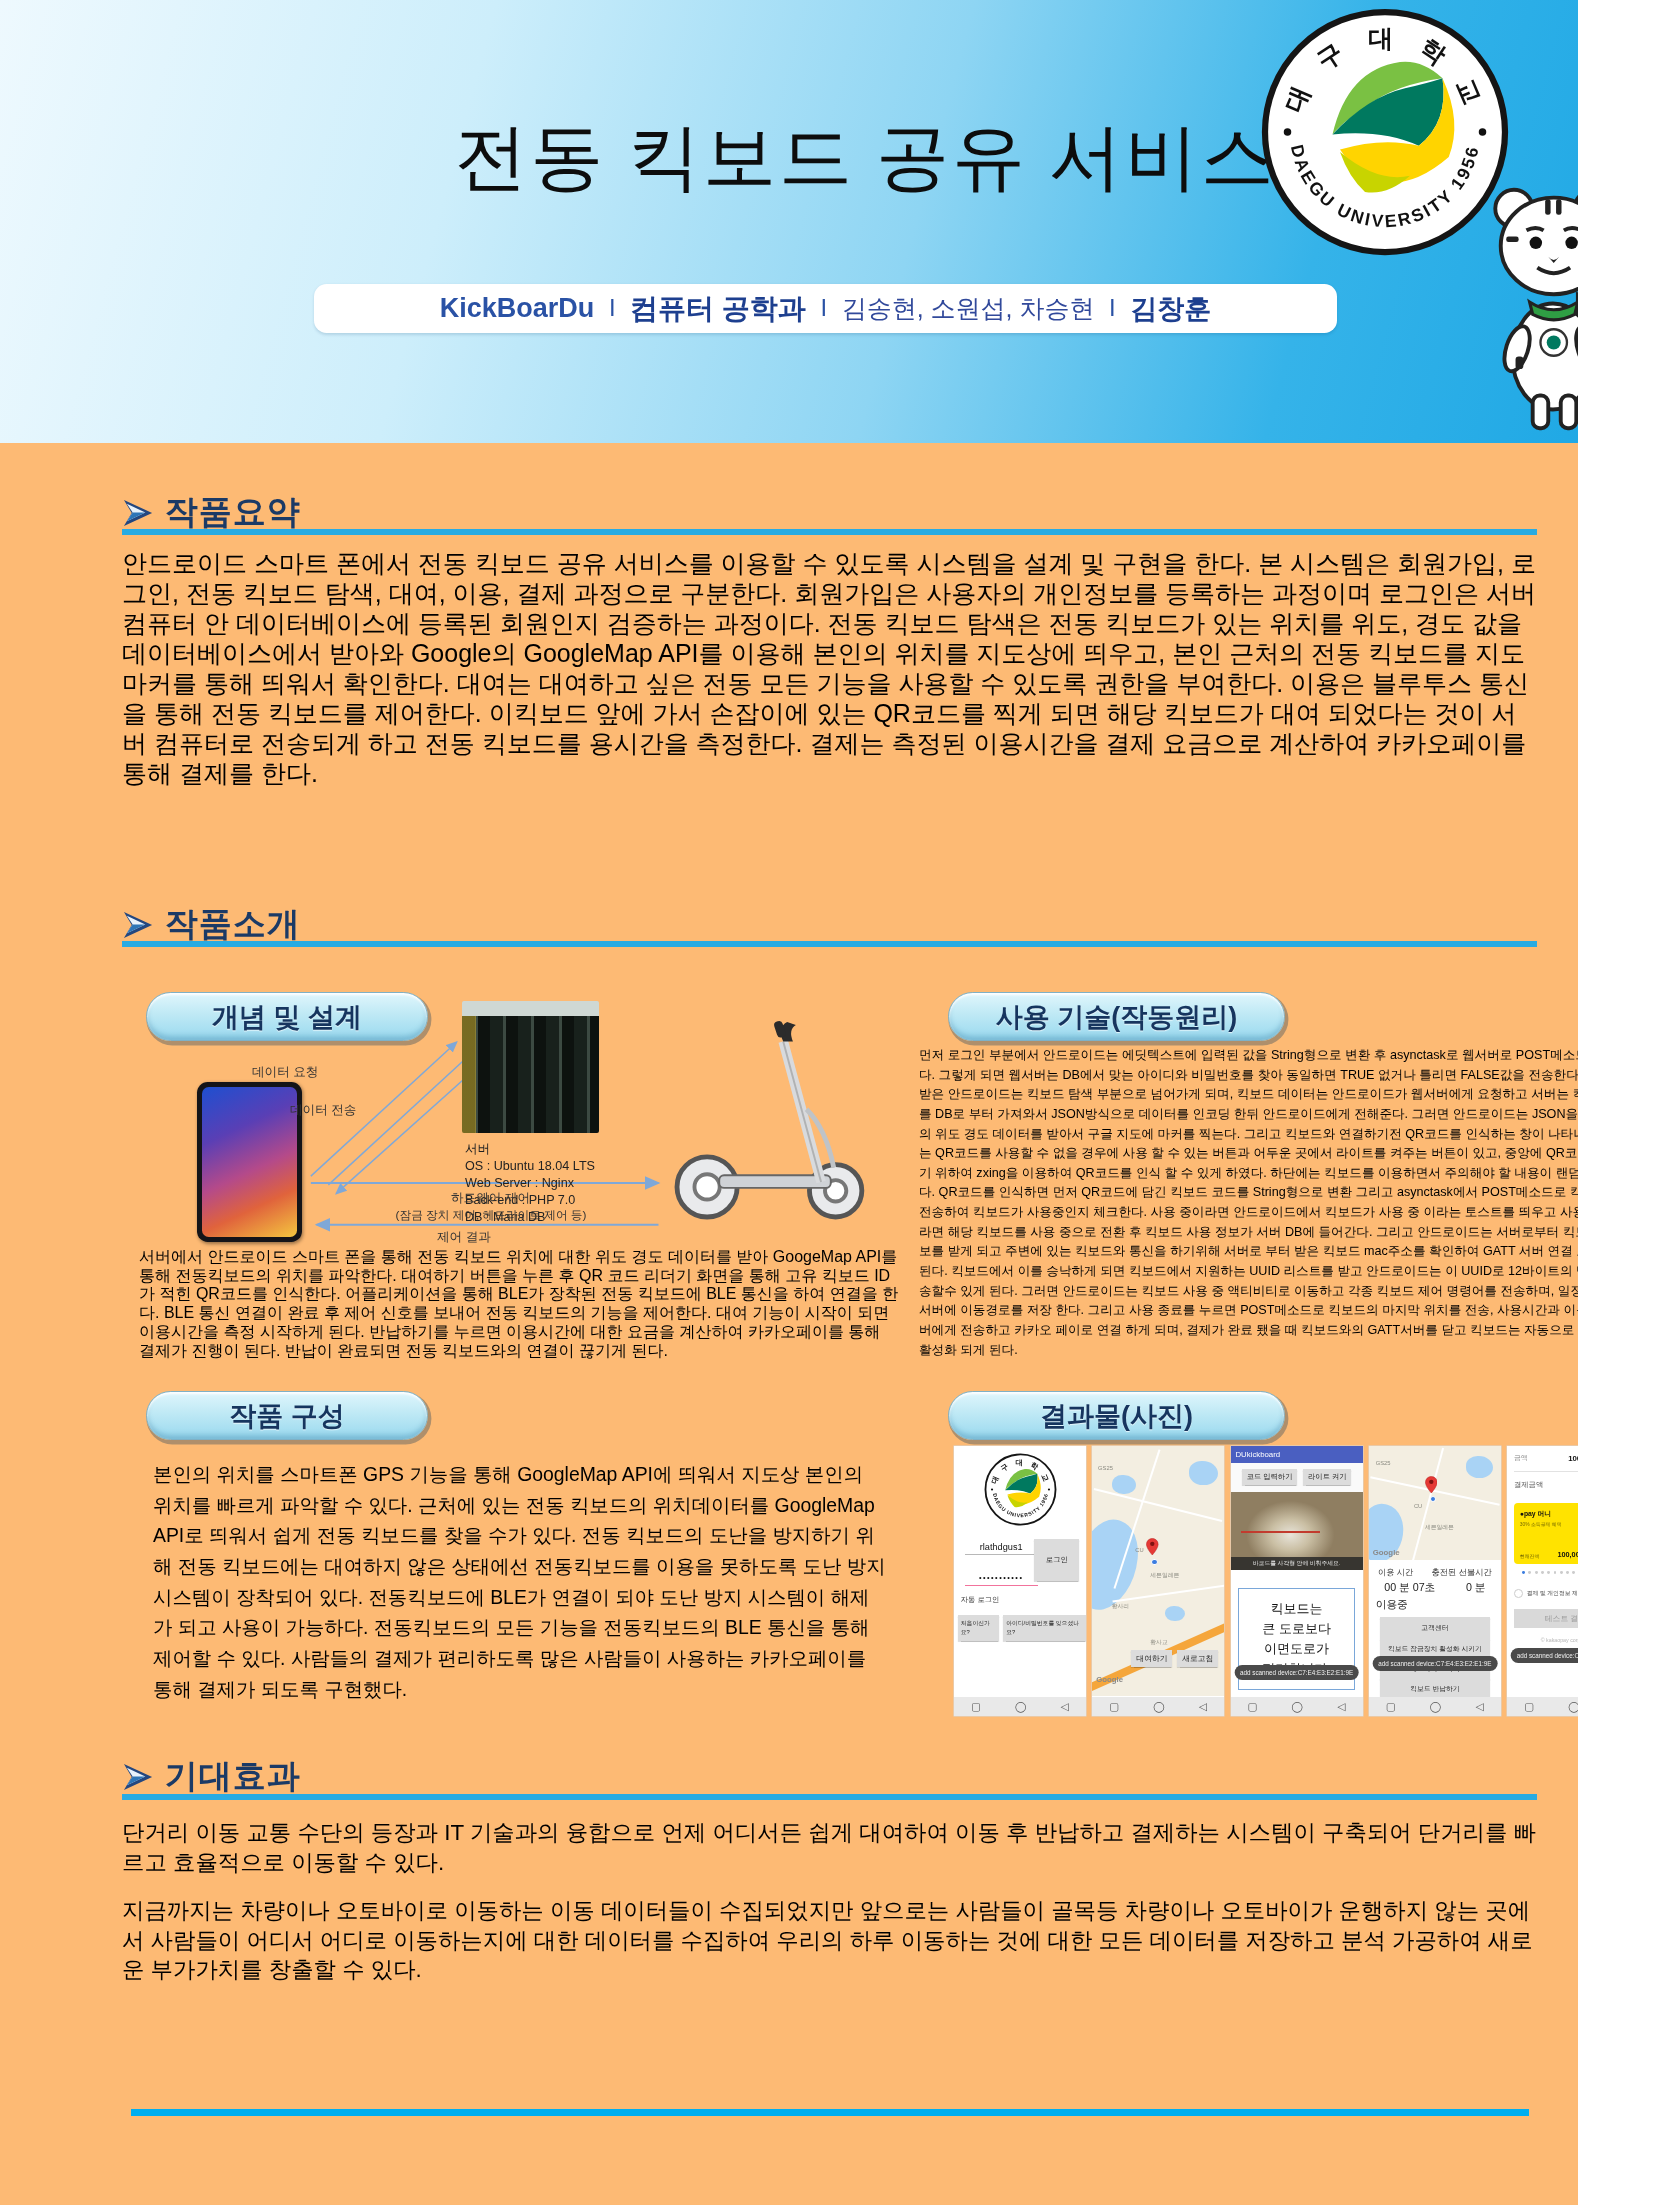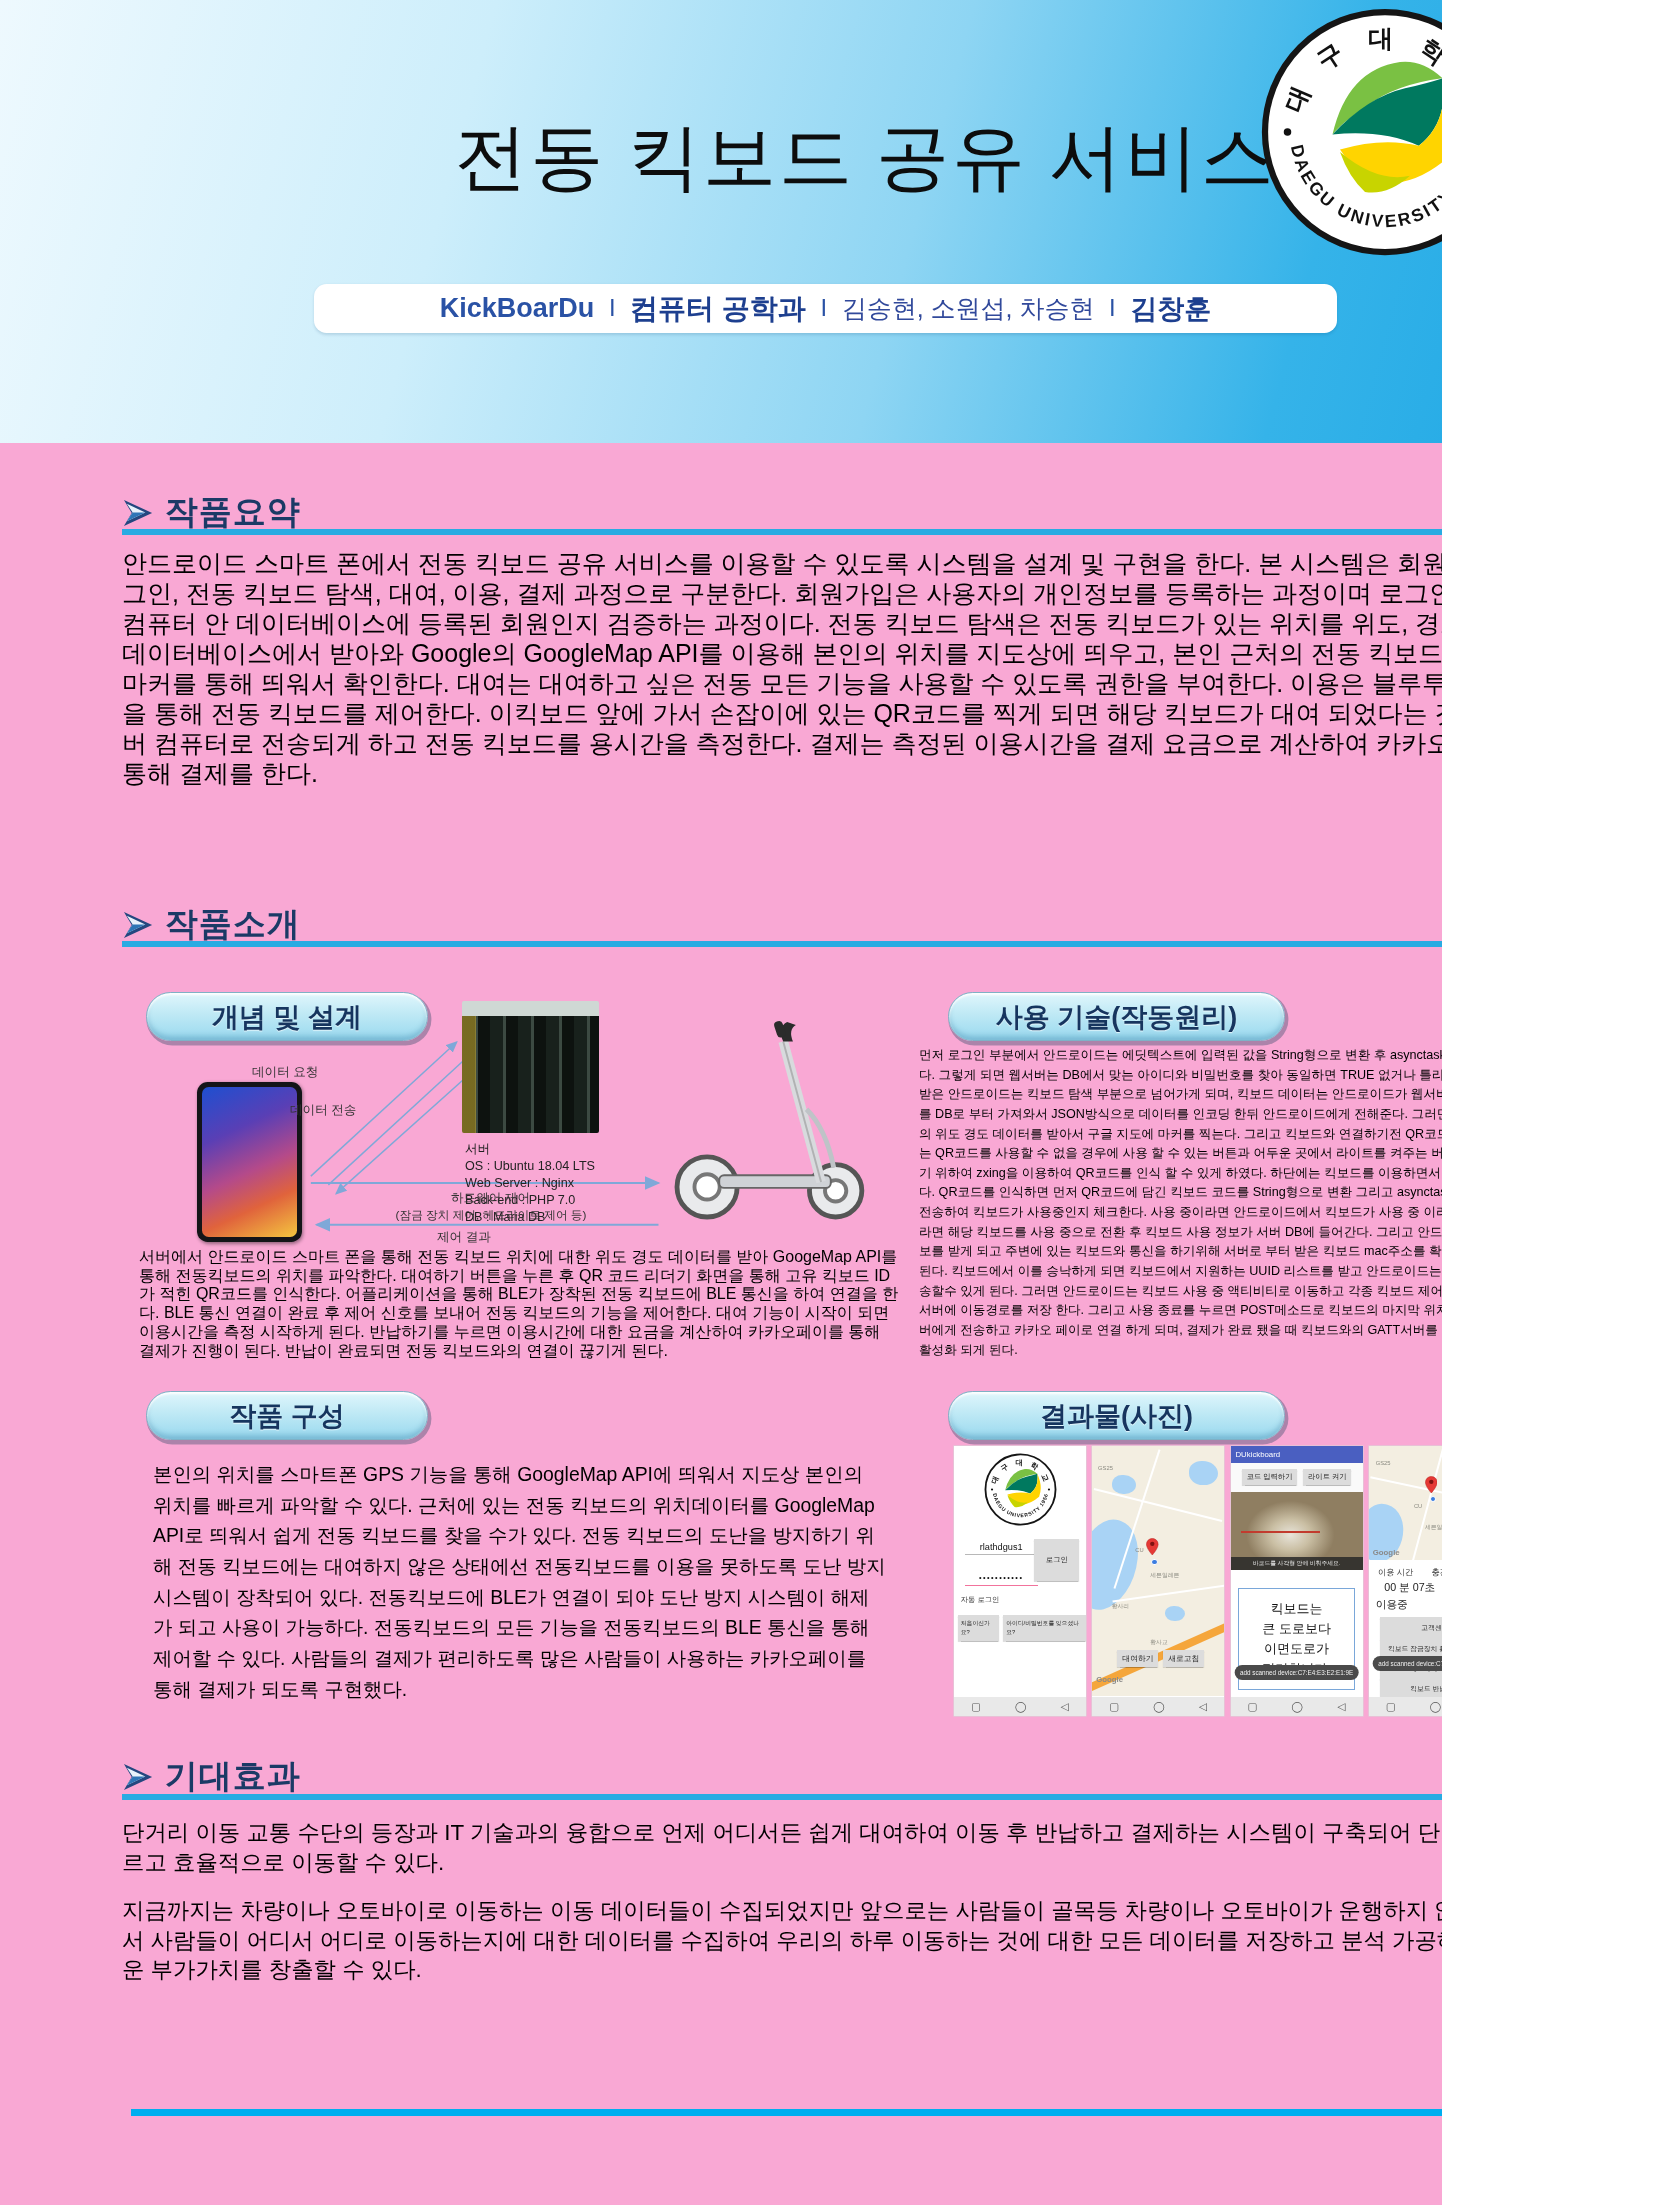--- a/index.html
+++ b/index.html
@@ -1,16 +1,16 @@
 <!DOCTYPE html>
 <html style="font-size:7.8px"><head>
 <meta charset="utf-8">
 <style>
   html,body{margin:0;padding:0;background:#fff;}
-  .poster{position:relative;width:1442px;height:2205px;background:#f9a8d4;overflow:hidden;
+  .poster{position:relative;width:1578px;height:2205px;background:#fdba74;overflow:hidden;
           font-family:"Liberation Sans","DejaVu Sans",sans-serif;color:#111;}
   
   .header{position:absolute;left:0;top:0;width:1654px;height:443px;
           background:linear-gradient(105deg,#eef9fe 0%,#cdeefb 28%,#8ed5f3 55%,#35b3e9 78%,#1ba6e4 100%);}
   .main-title{position:absolute;left:428px;top:109px;width:875px;text-align:center;
               font-family:"Liberation Serif","DejaVu Serif",serif;font-size:73px;font-weight:400;
               color:#0d0d0d;letter-spacing:2.9px;white-space:nowrap;}
   .subtitle-bar{position:absolute;left:314px;top:284px;width:1023px;height:49px;background:#ffffff;
                 border-radius:12.6px;display:flex;align-items:center;justify-content:center;gap:14.6px;
                 box-shadow:0 1.5px 2.9px rgba(0,60,110,.15);} 
@@ -70,21 +70,21 @@
   .lg-links{position:absolute;left:3.9px;top:169px;display:flex;gap:3.9px;}
   .lg-links .chip{font-size:5.8px;padding:3.9px 2.9px;}
   
   .mapbg{position:absolute;left:0;top:0;width:100%;background:#f3eee1;overflow:hidden;}
   .water{position:absolute;background:#a9d3f5;border-radius:45% 55% 50% 50%;}
   .road{position:absolute;background:#ffffff;}
   .hwy{position:absolute;background:#f5a63b;transform:rotate(-24deg);}
   .maplbl{position:absolute;font-size:5.8px;color:#8a8a80;white-space:nowrap;}
   .pin{position:absolute;width:12.6px;height:17.5px;}
   .gglogo{position:absolute;left:3.9px;font-size:7.8px;font-weight:700;color:#8a8a8a;}
-  .map-btns{position:absolute;right:20px;display:flex;gap:4.9px;margin-left:24px;}
+  .map-btns{position:absolute;right:6px;display:flex;gap:4.9px;margin-left:24px;}
   .map-btns .chip{font-size:7.8px;}
   
   .appbar{position:absolute;left:0;top:0;width:100%;height:16.5px;background:#4a5fc1;color:#fff;
           font-size:7.8px;display:flex;align-items:center;padding-left:4.9px;box-sizing:border-box;}
   .qr-top{position:absolute;left:0;top:16.5px;width:100%;height:29px;background:#fafafa;
           display:flex;align-items:center;justify-content:center;gap:5.8px;}
   .qr-cam{position:absolute;left:0;top:46px;width:100%;height:78px;
           background:radial-gradient(44px 34px at 45% 55%,#e8e4da 0%,#cabfa4 45%,#8f7e61 100%);}
   .qr-line{position:absolute;left:8%;top:50%;width:60%;height:1.5px;background:#c23b2e;}
   .qr-cap{position:absolute;left:0;bottom:0;width:100%;height:12.6px;background:rgba(40,40,40,.85);

